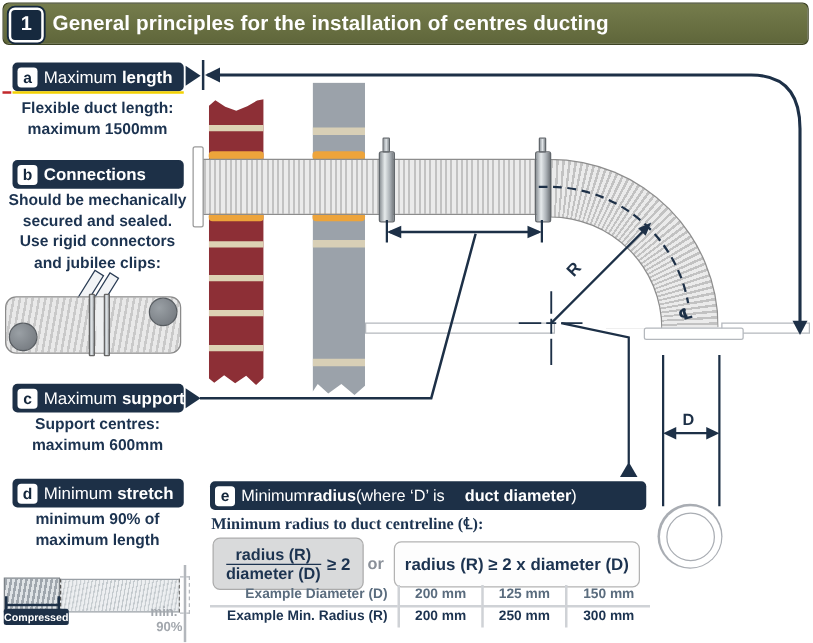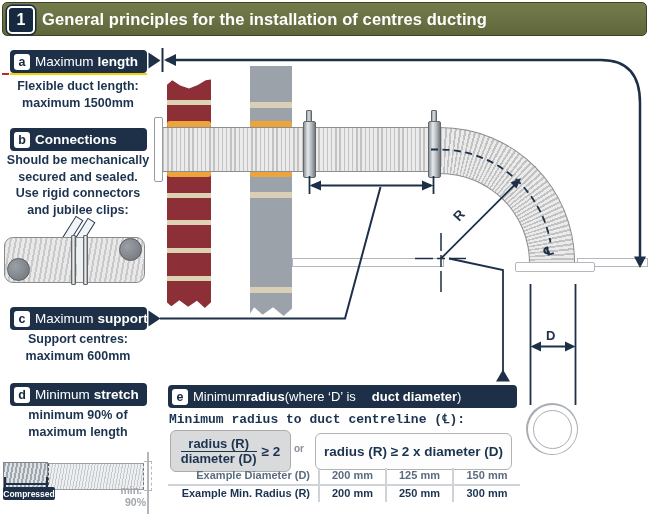--- a/index.html
+++ b/index.html
@@ -70,27 +70,27 @@
     border:1px solid #9aa0a6;border-left:1px dashed #555;border-right:1px dashed #777;box-sizing:border-box;}
   .d-ghost{position:absolute;left:144px;top:461px;width:8px;height:30px;border:1px dashed #b6babf;border-left:none;box-sizing:border-box;}
   .d-dim-line{position:absolute;left:5px;top:483px;width:42px;height:1.5px;background:#1d3047;}
   .d-tick{position:absolute;top:477px;width:1.5px;height:12px;background:#1d3047;}
   .d-comp-label{position:absolute;left:3px;top:487px;width:52px;height:13px;background:#1d3047;border-radius:2px;
     color:#fff;font-size:8.5px;font-weight:700;display:flex;align-items:center;justify-content:center;}
   .d-grey{position:absolute;width:36px;text-align:right;color:#a2a7ad;font-weight:700;font-size:10.5px;}
   .d-right-line{position:absolute;left:147px;top:452px;width:1.5px;height:62px;background:#b3b7bc;}
   
   .e-intro{position:absolute;left:169px;top:409px;color:#1c3350;font-weight:700;font-size:13px;
-    font-family:Liberation Mono, monospace;}
+    font-family:Liberation Serif, serif;}
   .f1{position:absolute;left:170px;top:430px;width:121px;height:42px;background:#d9dadb;border:1.5px solid #ababab;
     border-radius:6px;display:flex;align-items:center;justify-content:center;gap:5px;box-sizing:border-box;}
   .frac{text-align:center;font-weight:700;color:#1c3350;font-size:13px;line-height:14px;}
   .frac .den{border-top:1.5px solid #1c3350;text-align:center;}
   .cmp{font-weight:700;font-size:13.5px;color:#1c3350;}
-  .or{position:absolute;left:294px;top:443px;color:#8a9099;font-weight:700;font-size:10px;}
+  .or{position:absolute;left:294px;top:443px;color:#8a9099;font-weight:700;font-size:13px;}
   .f2{position:absolute;left:315px;top:433px;width:197px;height:37px;background:#fdfdfd;border:1.5px solid #b3b3b3;
     border-radius:6px;display:flex;align-items:center;justify-content:center;
     color:#1c3350;font-weight:700;font-size:13.5px;box-sizing:border-box;}
   .e-table{position:absolute;left:168px;top:468px;display:grid;grid-template-columns:150px 67px 67px 68px;}
   .e-table div{font-weight:700;font-size:11px;padding:1px 0 3px;text-align:center;}
   .e-table .lbl{text-align:right;padding-right:8px;}
   .e-table .v{border-left:2px solid #cfd2d6;}
   .e-table .r1{color:#5a6c7e;} .e-table .r2{color:#1c3350;border-top:2px solid #cfd2d6;}
   
   .linework{position:absolute;left:0;top:0;z-index:50;pointer-events:none;}

